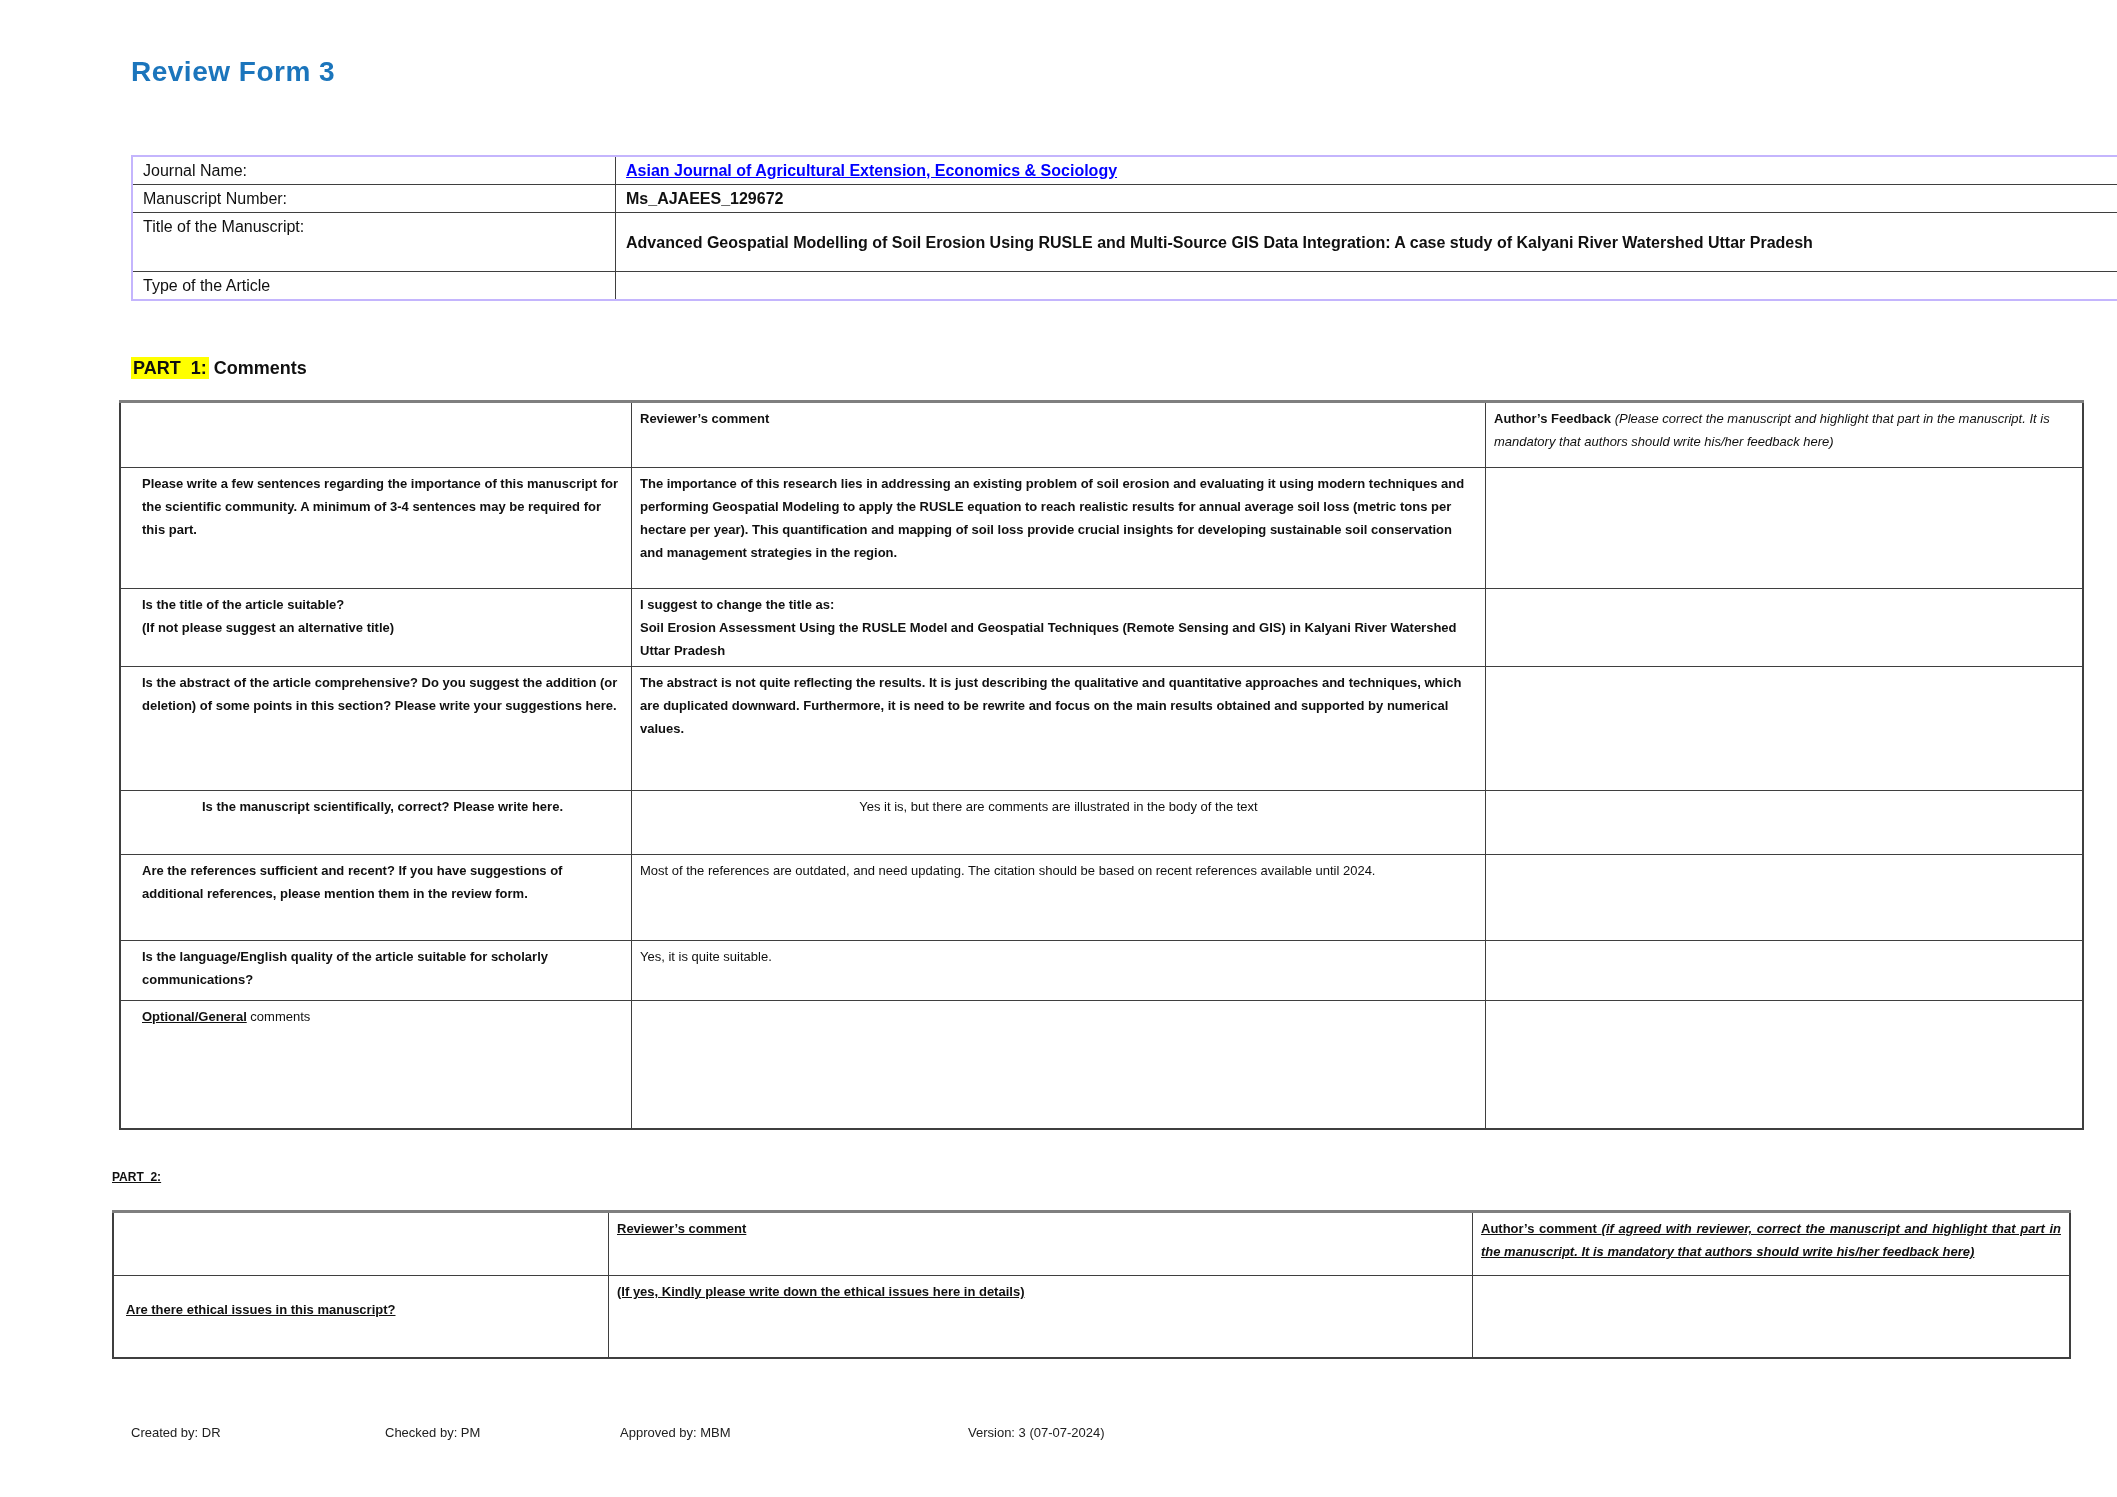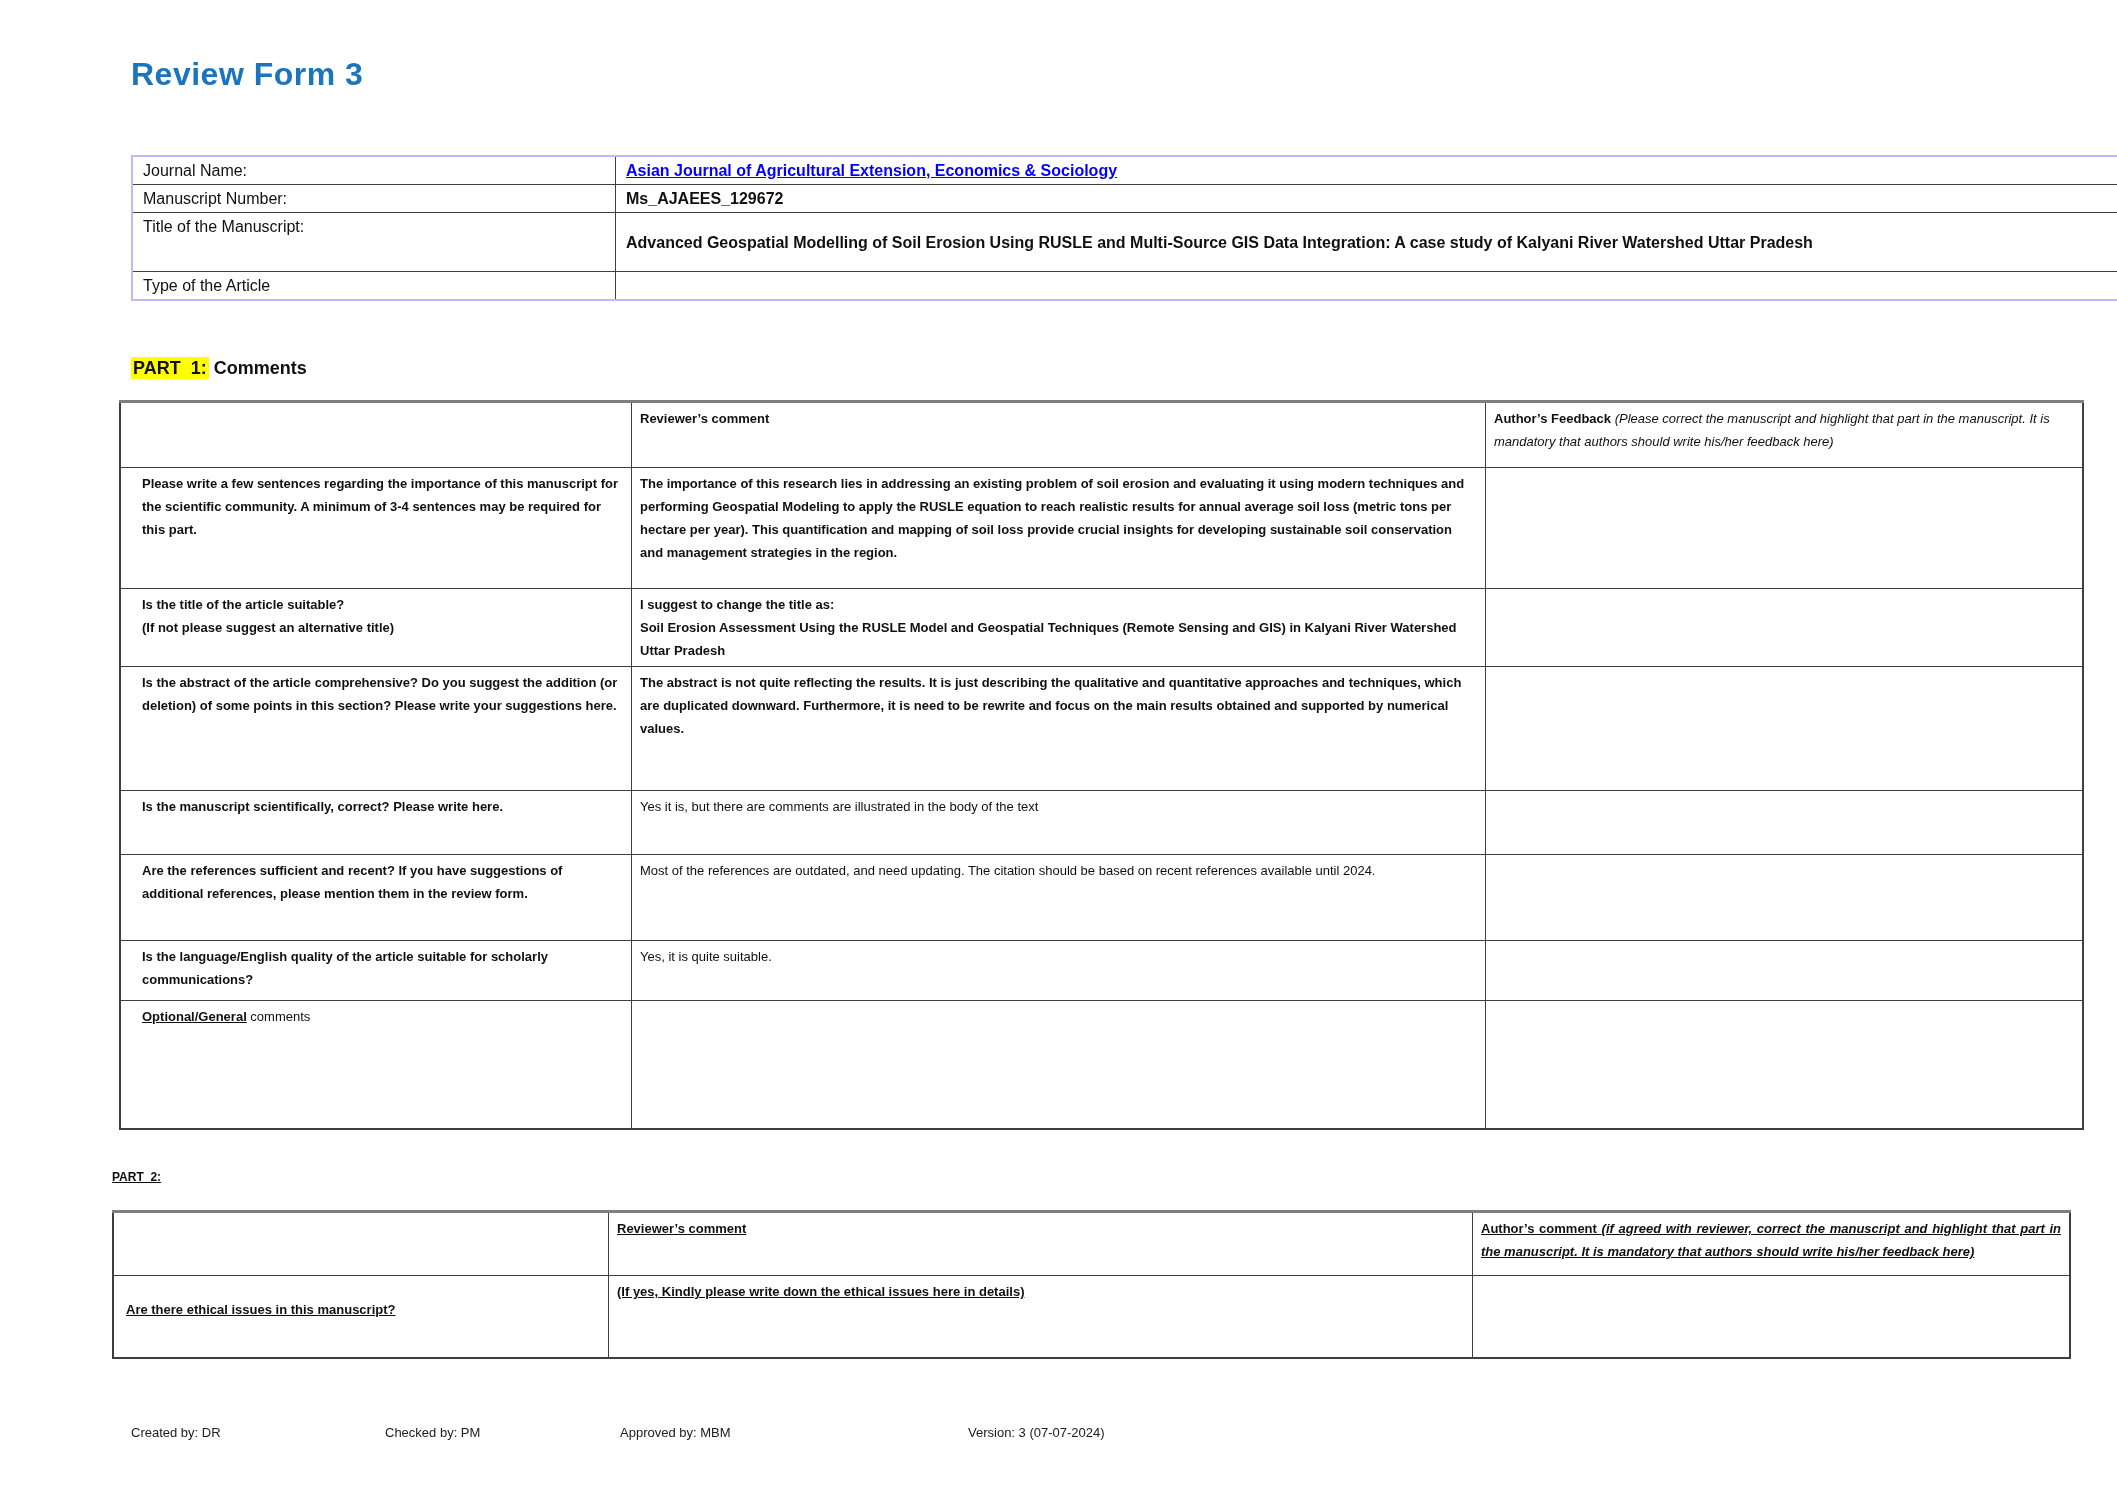--- a/index.html
+++ b/index.html
@@ -3,21 +3,21 @@
 <meta charset="utf-8">
 <style>
   html,body{margin:0;padding:0;background:#ffffff;}
   body{
     width:2117px;height:1497px;position:relative;
     font-family:"Liberation Sans","DejaVu Sans",sans-serif;
     color:#101010;-webkit-font-smoothing:antialiased;
   }
   .page-title{
     position:absolute;left:131px;top:56px;margin:0;
-    font-size:32px;font-weight:bold;color:var(--c-title_blue,#1B75BC);
+    font-size:28px;font-weight:bold;color:var(--c-title_blue,#1B75BC);
     letter-spacing:.5px;
   }
   table{border-collapse:collapse;table-layout:fixed;}
   td{border:1px solid #3f3f3f;vertical-align:top;overflow:hidden;}
 
   
   .info-table{position:absolute;left:131px;top:155px;width:2084px;border:2px solid #c4b5fd;}
   .info-table td{font-size:16px;padding:3px 10px;line-height:21px;}
   .info-table td.lbl{width:462px;}
   .info-table td.val{font-weight:bold;}
@@ -97,21 +97,21 @@
 (If not please suggest an alternative title)</td>
     <td class="col2 c-bold c-ind">I suggest to change the title as:
 Soil Erosion Assessment Using the RUSLE Model and Geospatial Techniques (Remote Sensing and GIS) in Kalyani River Watershed Uttar Pradesh</td>
     <td class="col3"></td>
   </tr>
   <tr style="height:124px;">
     <td class="col1 q">Is the abstract of the article comprehensive? Do you suggest the addition (or deletion) of some points in this section? Please write your suggestions here.</td>
     <td class="col2 c-bold c-ind">The abstract is not quite reflecting the results. It is just describing the qualitative and quantitative approaches and techniques, which are duplicated downward. Furthermore, it is need to be rewrite and focus on the main results obtained and supported by numerical values.</td>
     <td class="col3"></td>
   </tr>
-  <tr style="height:64px;">
+  <tr style="height:64px;text-align:center;">
     <td class="col1 q">Is the manuscript scientifically, correct? Please write here.</td>
     <td class="col2">Yes it is, but there are comments are illustrated in the body of the text</td>
     <td class="col3"></td>
   </tr>
   <tr style="height:86px;">
     <td class="col1 q">Are the references sufficient and recent? If you have suggestions of additional references, please mention them in the review form.</td>
     <td class="col2">Most of the references are outdated, and need updating. The citation should be based on recent references available until 2024.</td>
     <td class="col3"></td>
   </tr>
   <tr style="height:60px;">

